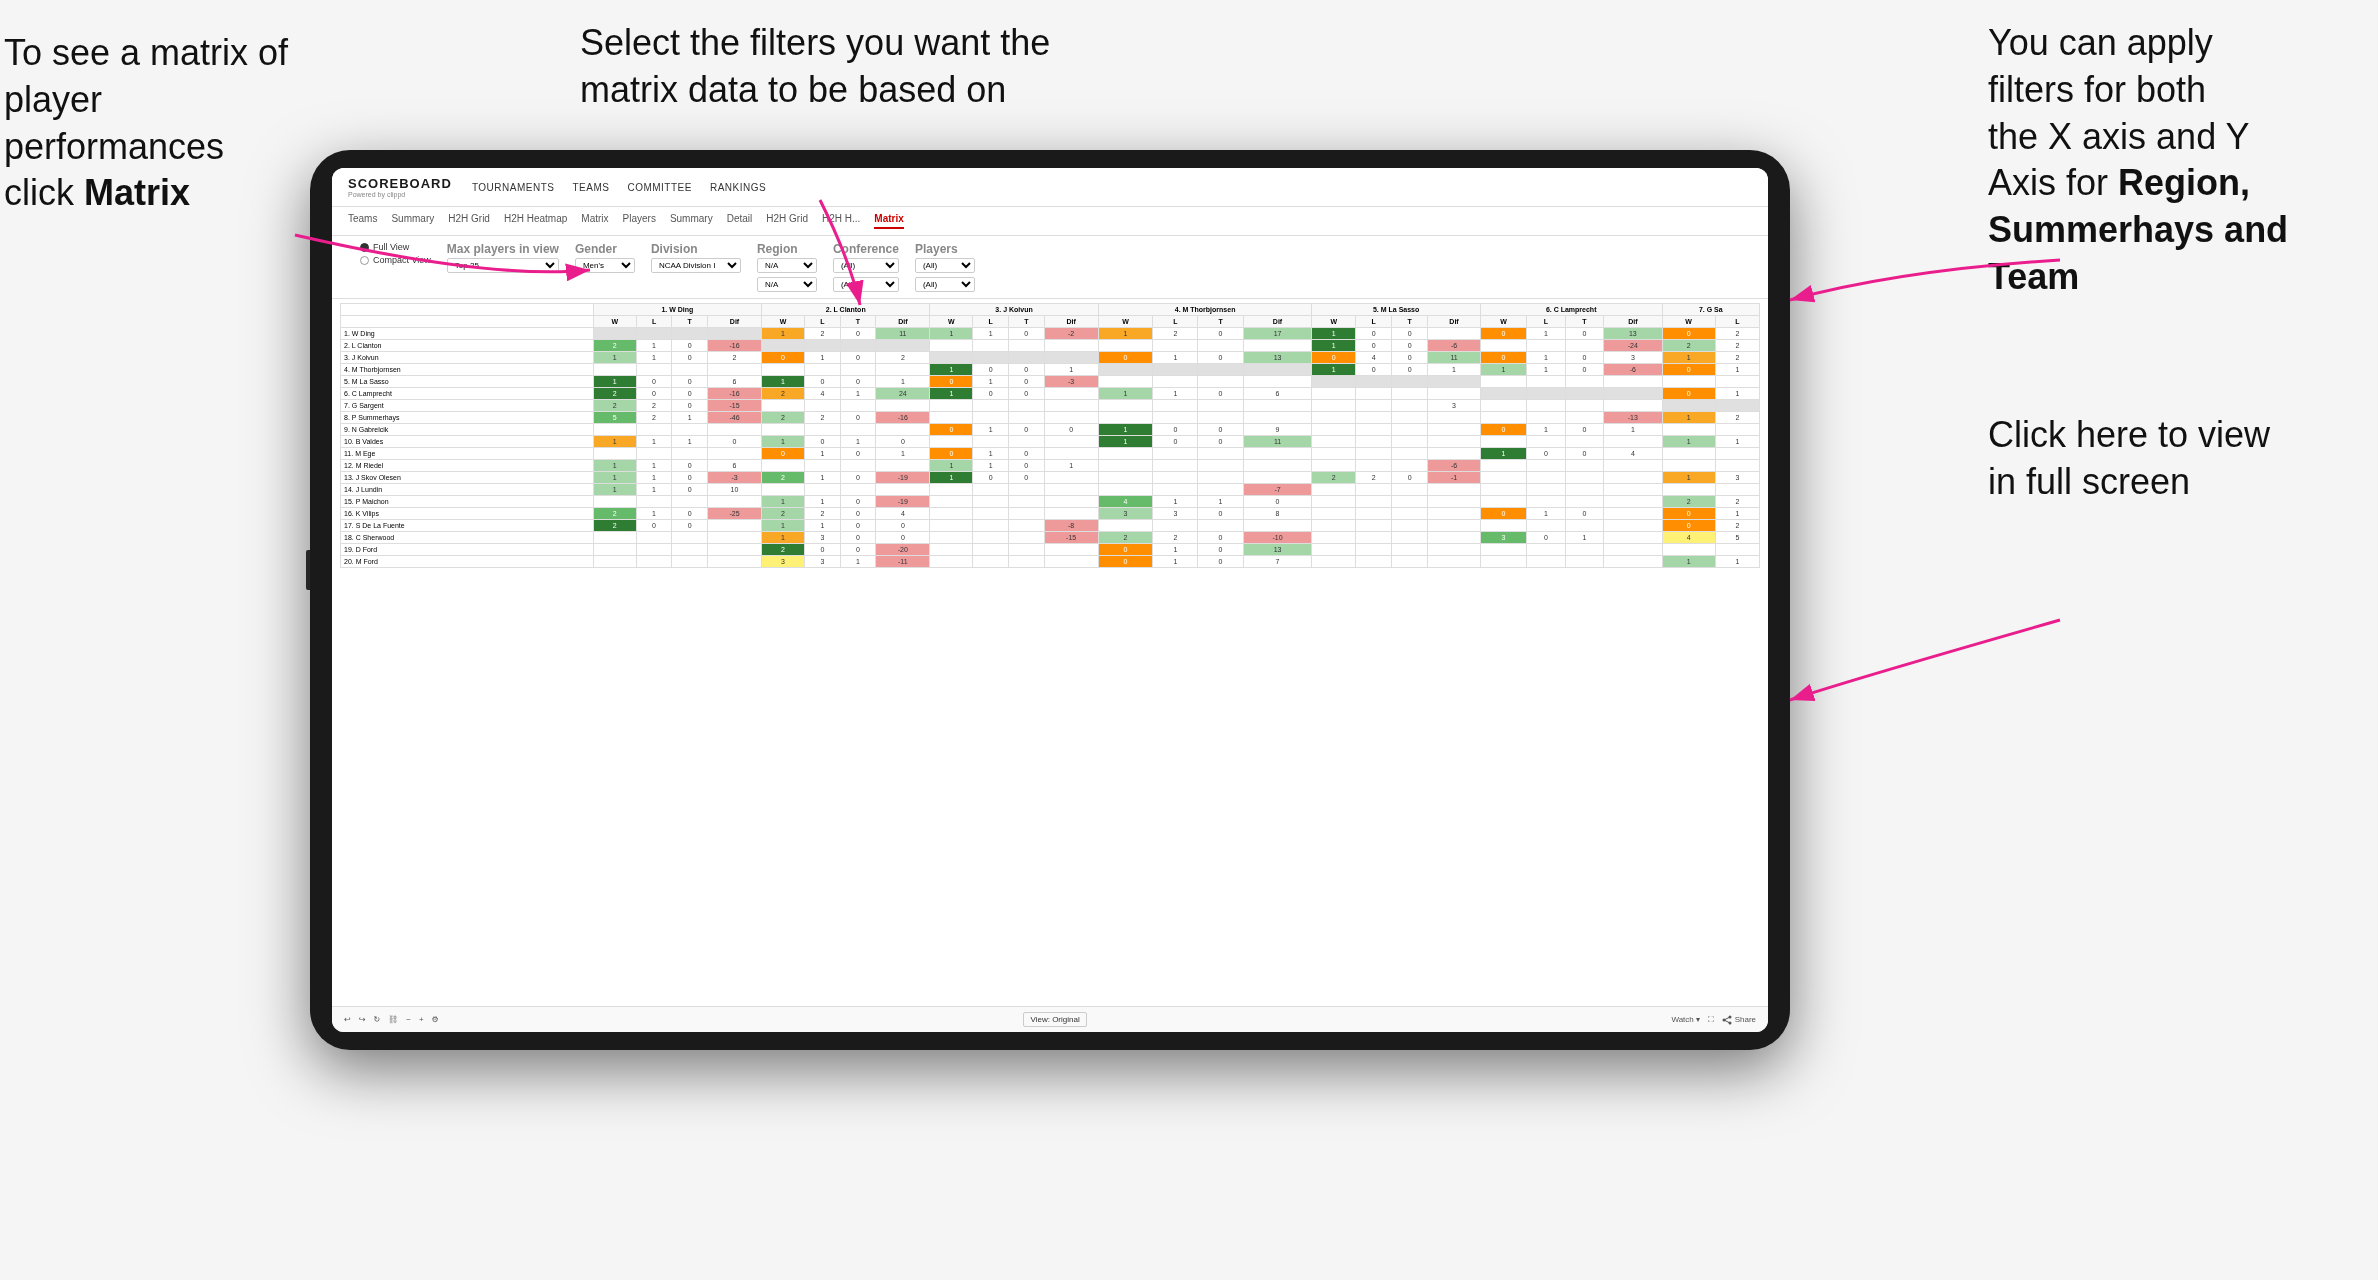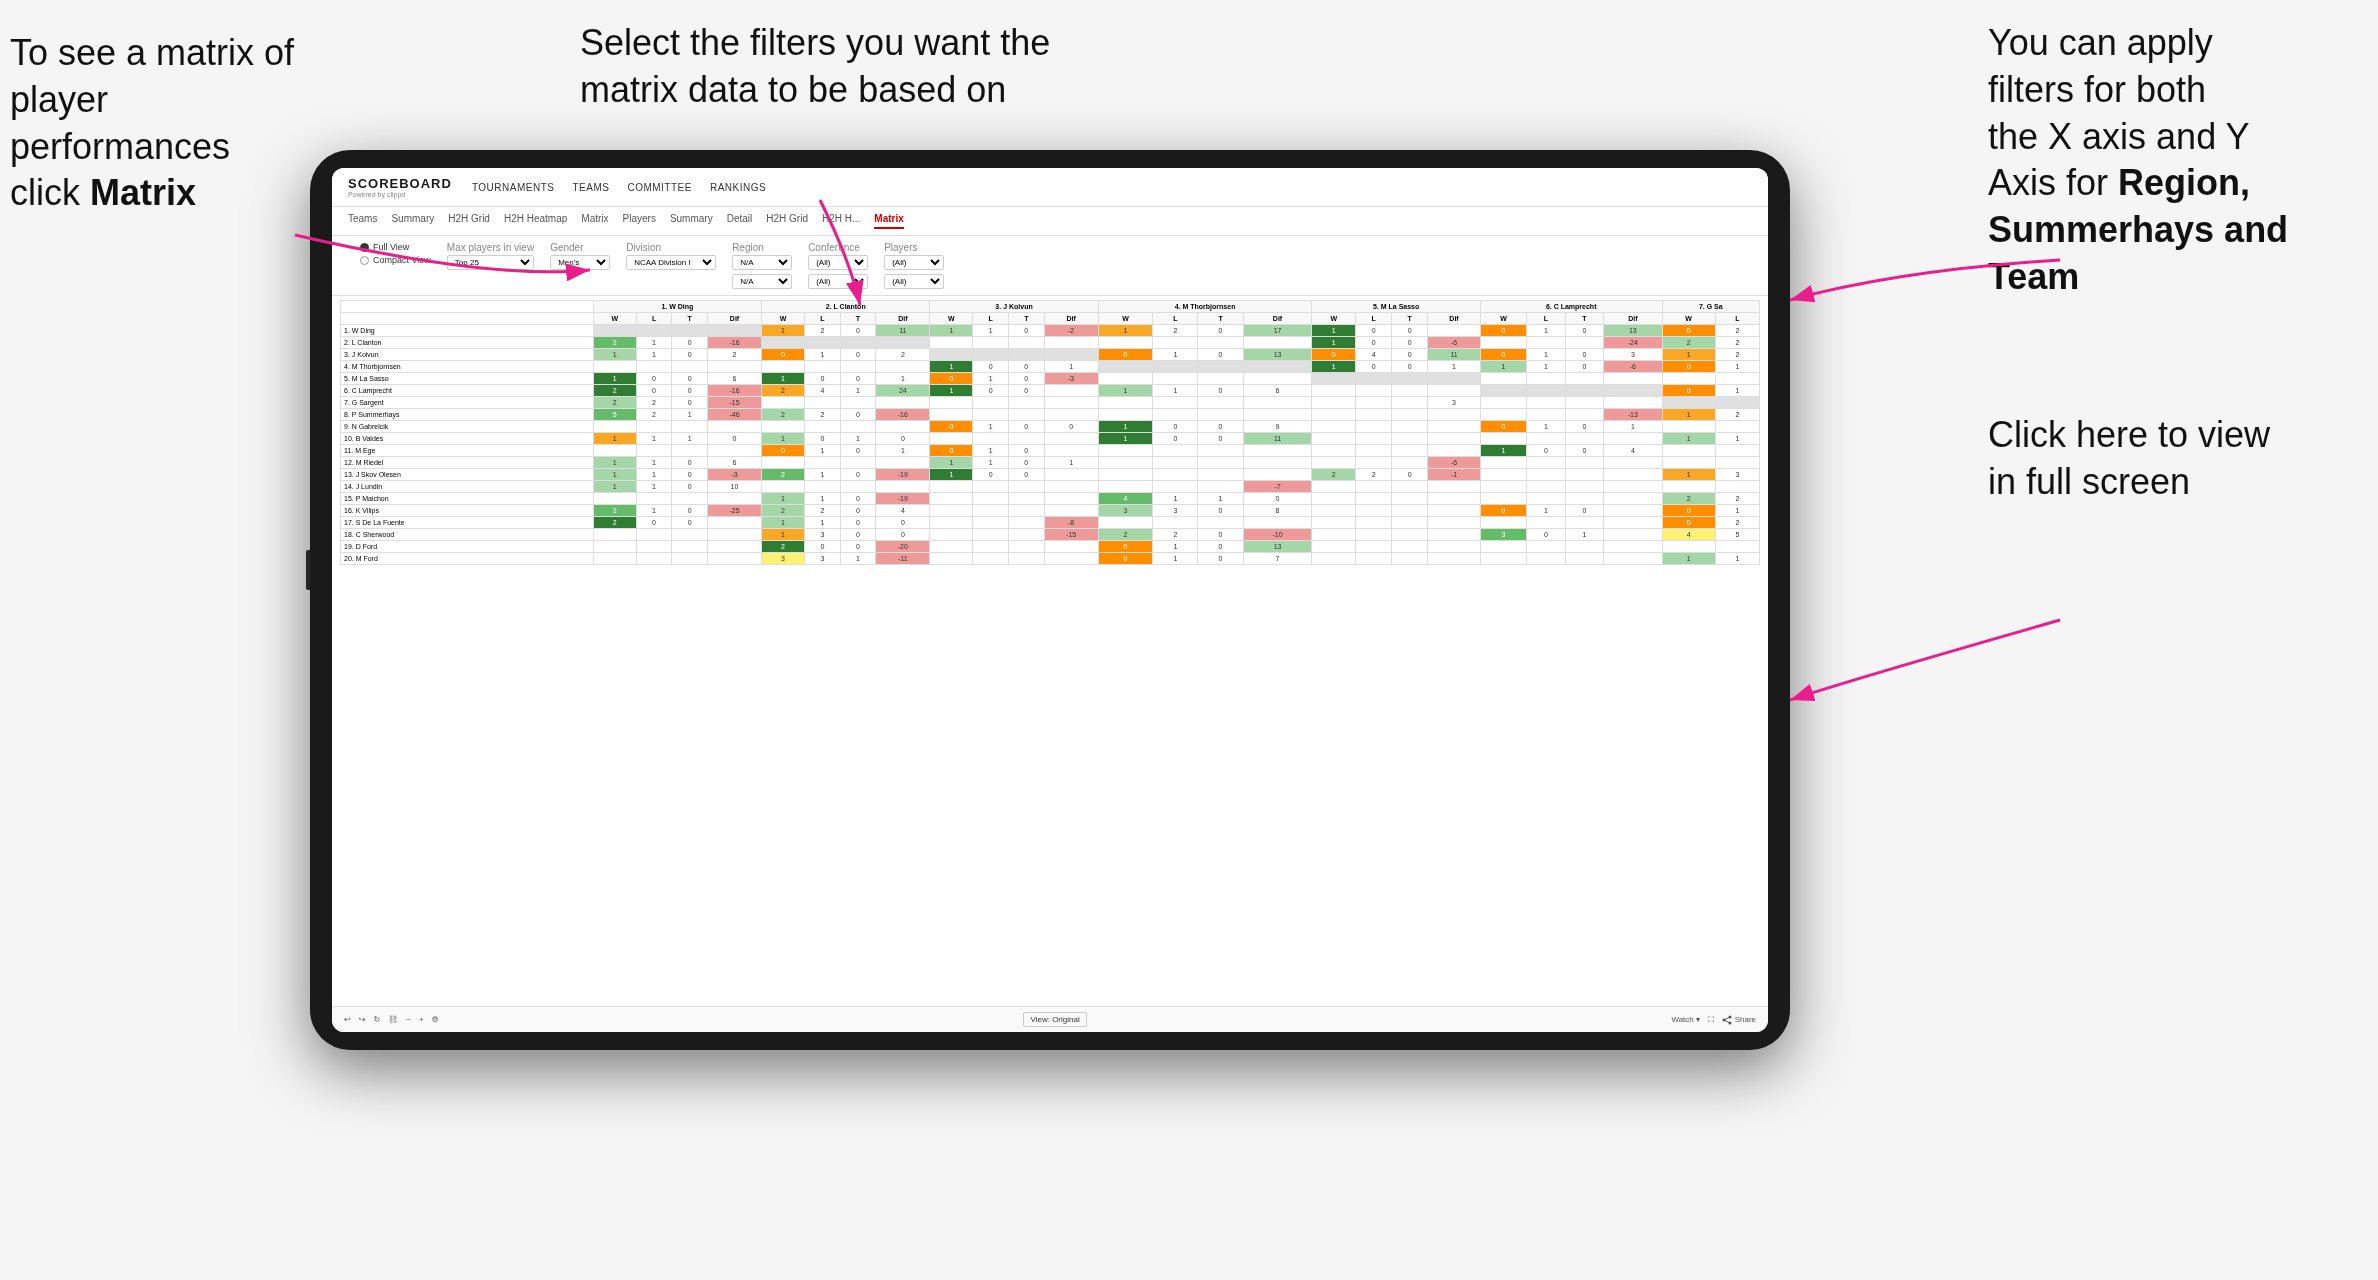--- a/index.html
+++ b/index.html
@@ -18,21 +18,21 @@
       font-size: 36px;
       line-height: 1.3;
       color: #111;
     }
 
     .annotation strong {
       font-weight: 900;
     }
 
     #ann-left {
-      left: 10px;
+      left: 4px;
       top: 30px;
       width: 320px;
     }
 
     #ann-center {
       left: 580px;
       top: 20px;
       width: 480px;
     }
 
@@ -176,22 +176,23 @@
       border-color: #333;
     }
 
     .filter-group {
       display: flex;
       flex-direction: column;
       gap: 2px;
     }
 
     .filter-label {
-      font-size: 10px;
+      font-size: 12px;
       color: #888;
+      font-weight: bold;
     }
 
     .filter-select {
       font-size: 8px;
       border: 1px solid #ccc;
       border-radius: 2px;
       padding: 1px 3px;
       background: #fff;
       min-width: 60px;
     }

